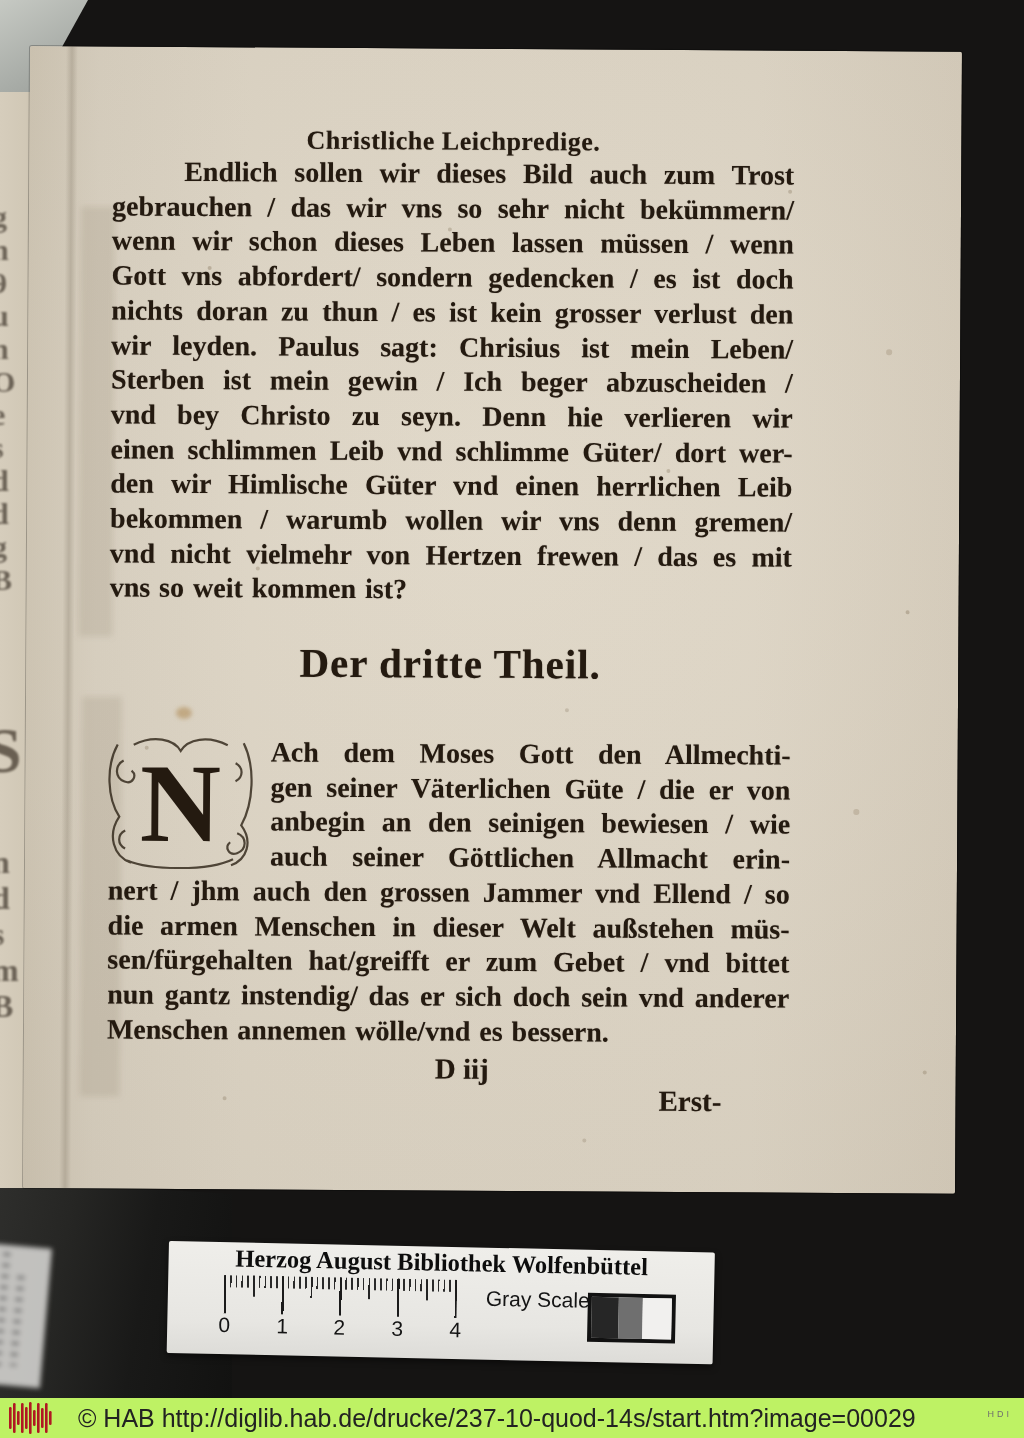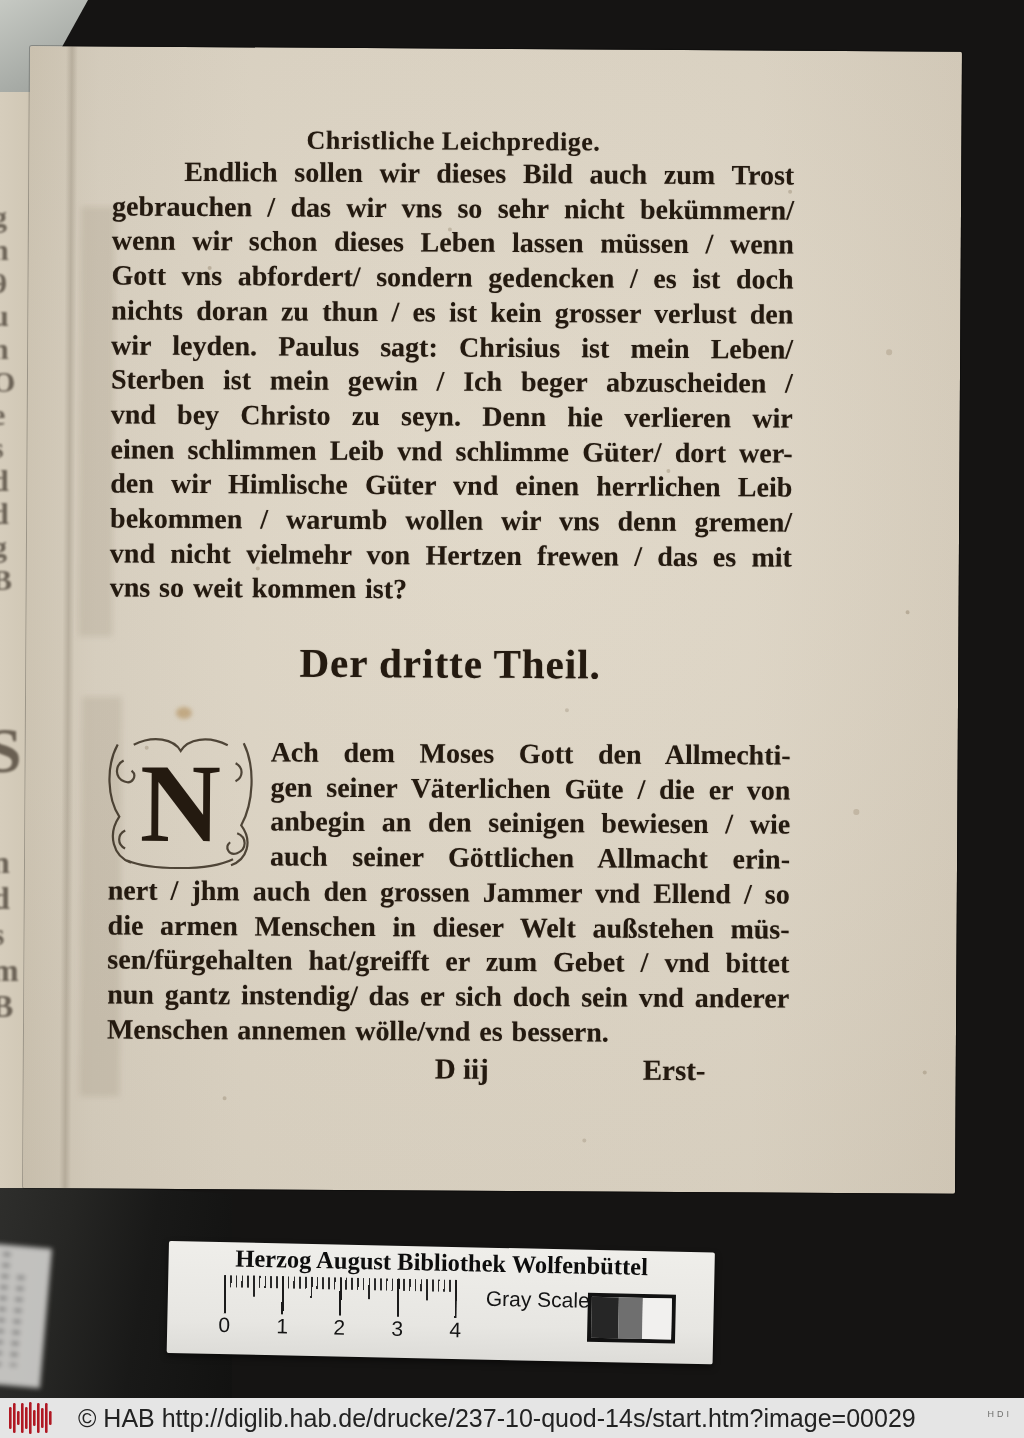--- a/index.html
+++ b/index.html
@@ -89,21 +89,21 @@
   .section-heading{
     position:absolute;left:0;top:591px;width:100%;text-align:center;
     font-size:41px;letter-spacing:1px;text-shadow:0 0 1px rgba(36,26,16,.5);
   }
   .dropcap-box{position:absolute;left:-5px;top:686px;width:155px;height:136px;}
   .wrapped{top:688px;left:162px;width:520px;}
   .fullwidth{top:826.8px;}
   .sig-line{position:absolute;top:1004px;left:0;width:100%;height:40px;font-size:29px;
     text-shadow:0 0 1px rgba(36,26,16,.4);}
   .sig-mark{position:absolute;left:328px;}
-  .catchword{position:absolute;left:536px;}
+  .catchword{position:absolute;left:552px;margin-top:31px;}
   
   .ruler-card{
     position:absolute;left:169px;top:1241px;width:546px;height:112px;
     background:linear-gradient(180deg,#efeeea 0%,#e7e6e2 70%,#dddcd8 100%);
     transform:rotate(1.2deg);transform-origin:top left;
     border-radius:2px;box-shadow:0 3px 6px rgba(0,0,0,.5);
     color:#0d0d0d;
   }
   .card-title{
     position:absolute;left:0;top:2px;width:100%;text-align:center;
@@ -138,21 +138,21 @@
     background:#cfcecb;transform:rotate(5deg);filter:blur(2.5px);opacity:.92;
   }
   .side-blur-card .smudge{
     position:absolute;top:8px;width:7px;height:120px;
     background:repeating-linear-gradient(180deg,rgba(70,70,70,.65) 0 3px,transparent 3px 11px);
   }
   .smudge.s1{left:10px;} .smudge.s2{left:26px;height:90px;top:30px;}
   
   .footer-bar{
     position:absolute;left:0;top:1398px;width:1024px;height:40px;
-    background:#e5e5e5;
+    background:#bef264;
   }
   .hab-logo{position:absolute;left:8px;top:3px;}
   .footer-text{
     position:absolute;left:78px;top:0;height:40px;line-height:40px;
     font-family:"Liberation Sans", sans-serif;font-size:25px;color:#222;
   }
   .footer-edge-mark{
     position:absolute;right:12px;top:11px;
     font-family:"Liberation Sans", sans-serif;font-size:9px;letter-spacing:3px;color:#70706e;
   }

